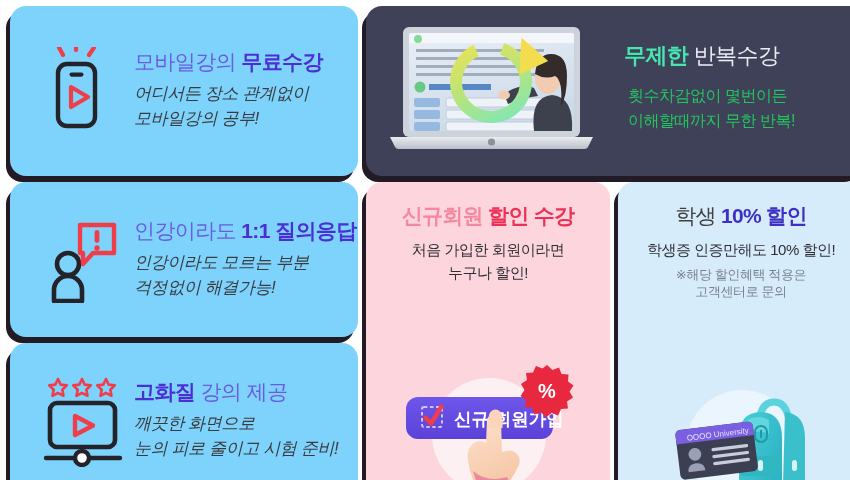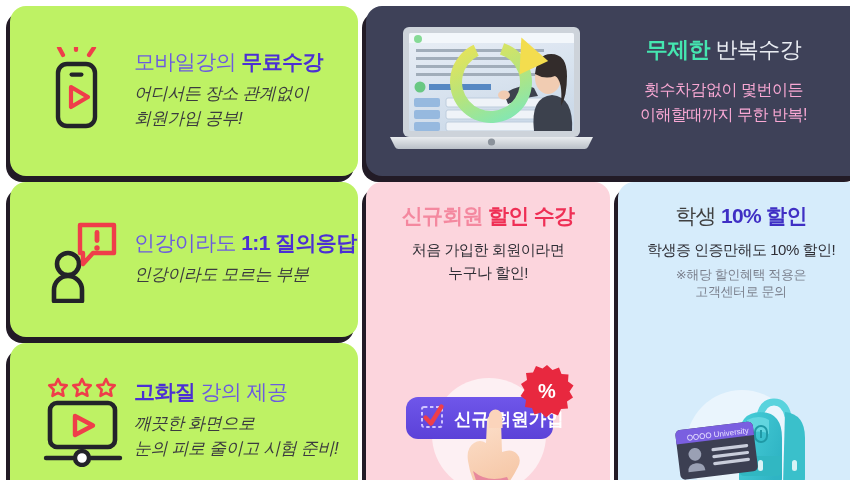--- a/index.html
+++ b/index.html
@@ -20,21 +20,21 @@
     padding:6px 4px 0 10px;
     box-sizing:border-box;
   }
   .card{
     border-radius:16px;
     position:relative;
     box-shadow:-4px 6px 0 rgba(15,8,20,.92);
     overflow:hidden;
     box-sizing:border-box;
   }
-  .card.white{background:#bef264;}
+  .card.white{background:#7dd3fc;}
   .card.dark{background:#3e4158;}
   .card.pink{background:#fcd5dd;}
   .card.blue{background:#d6ecfb;}
 
   
   .feat{
     grid-column:1;
     display:flex;align-items:center;
     padding:0 18px 0 28px;
   }
@@ -55,28 +55,28 @@
     margin:0;font-size:17px;line-height:1.45;
     color:#3b3b3f;letter-spacing:-0.4px;font-weight:400;font-style:italic;
   }
 
   
   .repeat{
     grid-column:2 / span 2;grid-row:1;
     display:flex;align-items:center;
   }
   .repeat .laptop-wrap{width:250px;min-width:250px;display:flex;justify-content:center;}
-  .repeat .copy{padding-left:8px;text-align:center;}
+  .repeat .copy{padding-left:8px;}
   .repeat h3{
     margin:0 0 16px 0;font-size:22px;line-height:1.1;letter-spacing:-0.6px;white-space:nowrap;
   }
   .repeat h3 .bold{color:#45e6b0;font-weight:700;}
   .repeat h3 .light{color:#e9ecf2;font-weight:500;}
   .repeat p{
-    margin:16px;font-size:16px;line-height:1.55;color:#f9a8d4;
+    margin:4px;font-size:16px;line-height:1.55;color:#22c55e;
     letter-spacing:-0.5px;font-weight:500;
   }
 
   
   .promo{
     grid-row:2 / span 2;
     display:flex;flex-direction:column;align-items:center;
     padding-top:22px;
   }
   .promo.pinkc{grid-column:2;}
@@ -120,21 +120,21 @@
         <path d="M22 40 L39 50 L22 60 Z" fill="none" stroke="#ef3e4a" stroke-width="4.2" stroke-linejoin="round"></path>
       </svg>
     </div>
     <div class="txt">
       <h3>
         <span class="light">모바일강의</span>
         <span class="bold">무료수강</span>
       </h3>
       <p>
         <span>어디서든 장소 관계없이</span><br>
-        <span>회원가입 공부!</span>
+        <span>모바일강의 공부!</span>
       </p>
     </div>
   </div>
 
   <div class="card dark repeat">
     <div class="laptop-wrap">
       <svg width="215" height="150" viewBox="0 0 215 150">
         <defs>
           <linearGradient id="arrowGrad" x1="0" y1="0" x2="1" y2="1">
             <stop offset="0%" stop-color="#f5e34f"></stop>
@@ -228,20 +228,21 @@
         </g>
       </svg>
     </div>
     <div class="txt">
       <h3>
         <span class="light">인강이라도</span>
         <span class="bold">1:1 질의응답</span>
       </h3>
       <p>
         <span>인강이라도 모르는 부분</span><br>
+        <span>걱정없이 해결가능!</span>
       </p>
     </div>
   </div>
 
   <div class="card pink promo pinkc">
     <h3>
       <span class="light">신규회원</span>
       <span class="bold">할인 수강</span>
     </h3>
     <p class="lead">

